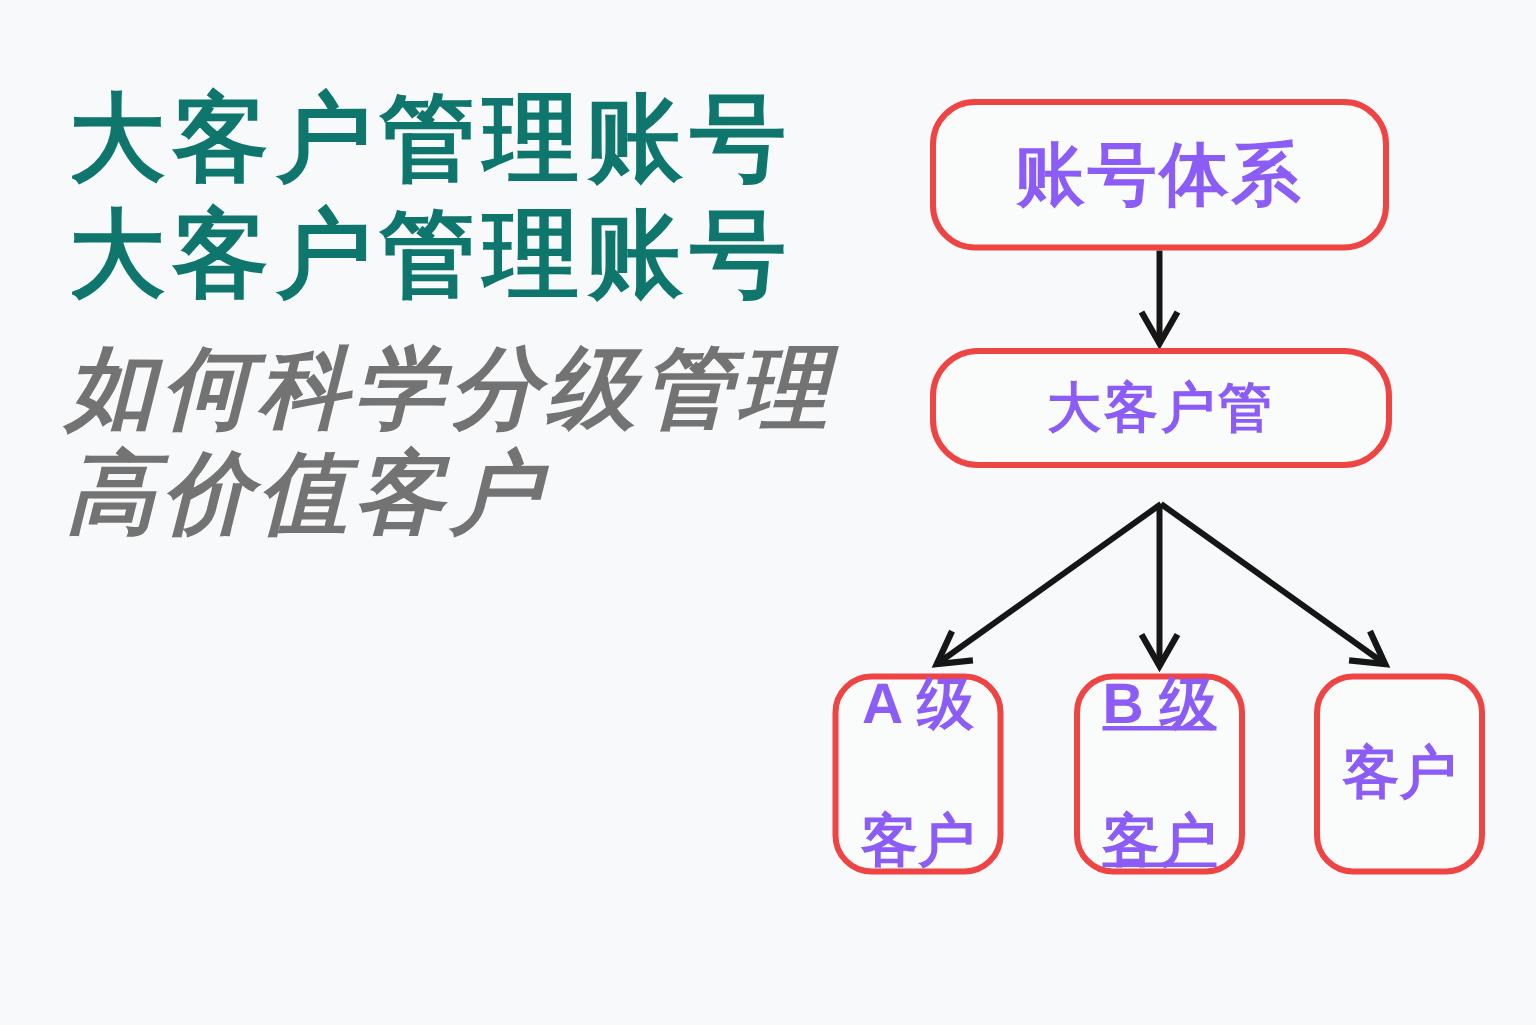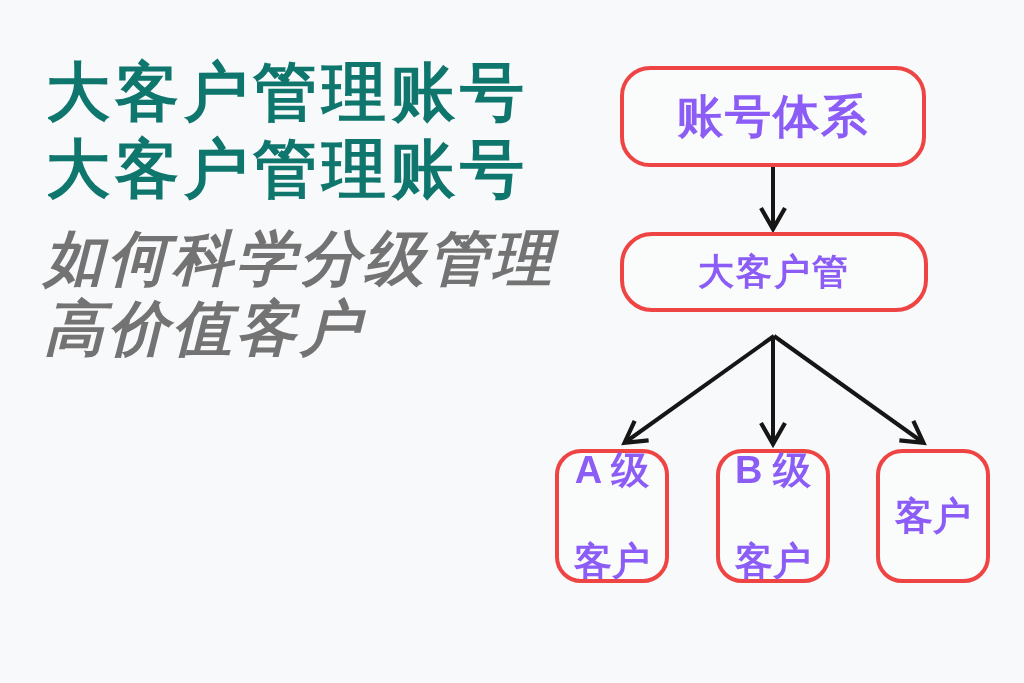--- a/index.html
+++ b/index.html
@@ -83,21 +83,21 @@
     border-radius: 26px;
     font-size: 38px;
     line-height: 47px;
     font-weight: 700;
     flex-direction: column;
     text-align: center;
     gap: 44px;
   }
   .node-child .line { display: block; }
   .node-child-a { left: 555px; }
-  .node-child-b { left: 716px; }
+  .node-child-b { left: 716px; text-decoration: underline; }
   .node-child-c { left: 876px; }
 </style>
 </head>
 <body>
 
 <div class="stage" style="background: rgb(248, 249, 250);">
 
   <div class="headline">
     <div>大客户管理账号</div>
     <div>大客户管理账号</div>

